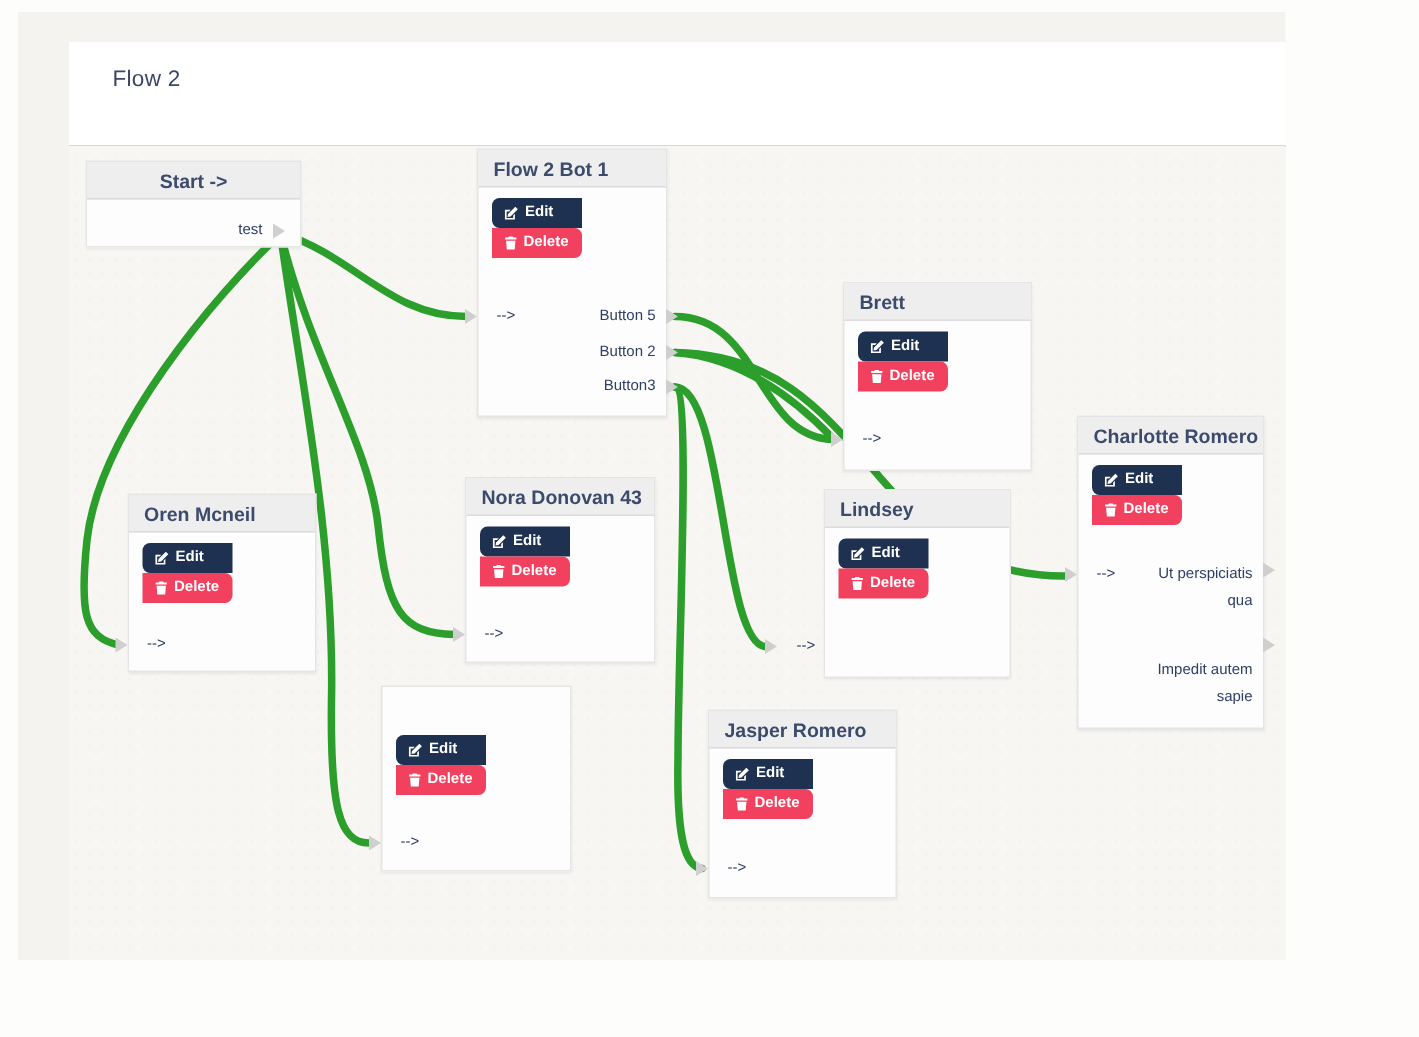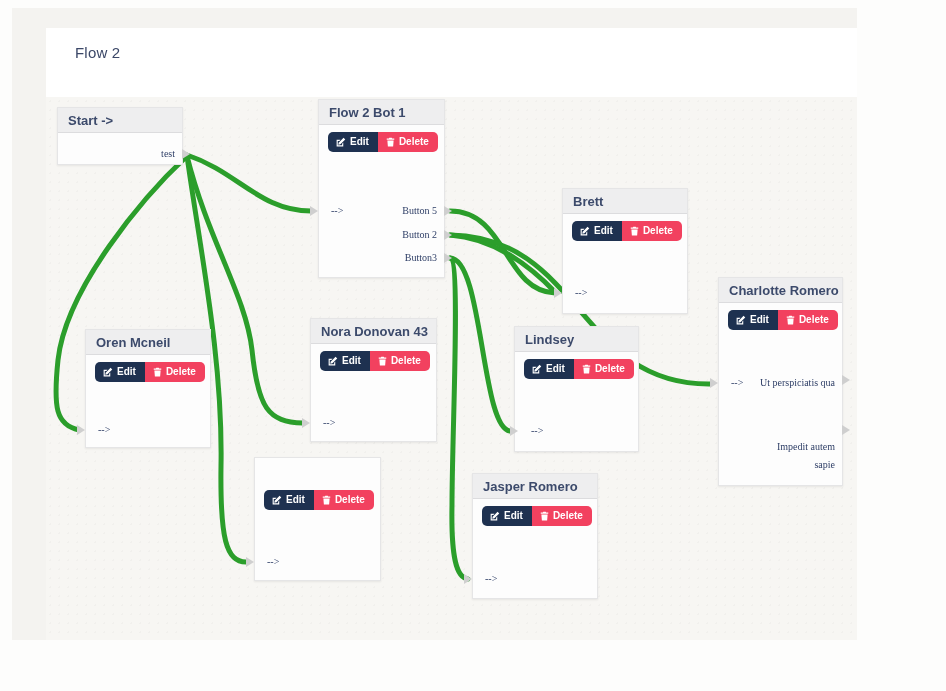--- a/index.html
+++ b/index.html
@@ -33,31 +33,31 @@
     position:absolute;z-index:2;
     background:#fdfdfd;border:1px solid #e5e5e6;
     box-shadow:0 1px 2px rgba(0,0,0,0.07);
     box-sizing:border-box;
   }
   .node-header{
     background:#eeeeef;border-bottom:1px solid #dcdcde;
     padding:5px 10px 4px 10px;font-size:13px;font-weight:700;
     color:#3c4a6b;box-sizing:border-box;white-space:nowrap;overflow:hidden;
   }
-  .btn-group{position:absolute;left:9px;display:flex;z-index:3;}
+  .btn-group{position:absolute;left:9px;display:flex;z-index:3;flex-direction:column;}
   .btn{
     display:flex;align-items:center;gap:4px;border:none;cursor:pointer;
     font-family:"Liberation Sans",sans-serif;font-size:10px;font-weight:700;
     color:#ffffff;padding:5px 9px 5px 8px;line-height:1;
   }
   .btn-edit{border-radius:5px 0 0 5px;}
   .btn-delete{border-radius:0 5px 5px 0;}
   .port-label{
     position:absolute;font-size:10px;color:#2e3e66;z-index:3;
-    line-height:18px;white-space:nowrap;font-family:Liberation Serif, serif;
+    line-height:18px;white-space:nowrap;
   }
   .port-label.out{text-align:right;}
   .port-label.wrap{white-space:normal;}
   .port-arrow{
     position:absolute;width:0;height:0;z-index:2;
     border-top:5px solid transparent;border-bottom:5px solid transparent;
     border-left:8px solid #cfcfcf;
   }
 </style>
 </head>
@@ -75,21 +75,21 @@
     <path d="M187,156 C208,240 246,296 252,350 C258,408 268,422 303,423" fill="none" stroke="#2b9e2b" stroke-width="5" stroke-linecap="round"></path>
     <path d="M187,156 C200,250 223,358 221,466 C220,538 226,562 246,562" fill="none" stroke="#2b9e2b" stroke-width="5" stroke-linecap="round"></path>
     <path d="M450,211 C507,211 504,291 555,293" fill="none" stroke="#2b9e2b" stroke-width="5" stroke-linecap="round"></path>
     <path d="M450,235 C492,238 527,263 555,292" fill="none" stroke="#2b9e2b" stroke-width="5" stroke-linecap="round"></path>
     <path d="M450,235 C582,237 578,385 710,384" fill="none" stroke="#2b9e2b" stroke-width="5" stroke-linecap="round"></path>
     <path d="M450,258 C483,258 481,428 510,431" fill="none" stroke="#2b9e2b" stroke-width="5" stroke-linecap="round"></path>
     <path d="M450,258 C461,259 452,430 452,505 C451,556 456,578 468,579" fill="none" stroke="#2b9e2b" stroke-width="5" stroke-linecap="round"></path>
   </svg>
 
 <div id="node-layer">
-    <div class="node" style="left: 57px; top: 107px; width: 126px; height: 58px;">
+    <div class="node" style="left: 57px; top: 107px; width: 144px; height: 58px; text-align: center;">
       <div class="node-header">Start -&gt;</div>
     </div>
     <span class="port-arrow" style="left: 182px; top: 149px;"></span>
     <span class="port-label out" style="right: 771px; top: 145px;">test</span>
     <div class="node" style="left: 318px; top: 99px; width: 127px; height: 179px;">
       <div class="node-header">Flow 2 Bot 1</div>
       <div class="btn-group" style="top: 32px;">
         <button class="btn btn-edit" style="background: rgb(30, 49, 80);">
           <svg width="10" height="10" viewBox="0 0 16 16">
             <path fill="#fff" d="M12.1 1.2l2.7 2.7-7.8 7.8-3.3.6.6-3.3 7.8-7.8zM1 4.5h6.2L5.4 6.3H2.8v7h7V10.7l1.8-1.8v6.1H1v-10.5z"></path>
@@ -185,21 +185,21 @@
         <button class="btn btn-delete" style="background: rgb(242, 65, 95);">
           <svg width="9" height="10" viewBox="0 0 14 16">
             <path fill="#fff" d="M5 1h4l.6 1.2H13v2H1v-2h3.4L5 1zM2 5.5h10L11.2 15H2.8L2 5.5z"></path>
           </svg>
           <span>Delete</span>
         </button>
       </div>
     </div>
     <span class="port-arrow" style="left: 302px; top: 418px;"></span>
     <span class="port-label" style="left: 323px; top: 414px;">--&gt;</span>
-    <div class="node" style="left: 514px; top: 326px; width: 125px; height: 126px;">
+    <div class="node" style="left: 549px; top: 326px; width: 125px; height: 126px;">
       <div class="node-header">Lindsey</div>
       <div class="btn-group" style="top: 32px;">
         <button class="btn btn-edit" style="background: rgb(30, 49, 80);">
           <svg width="10" height="10" viewBox="0 0 16 16">
             <path fill="#fff" d="M12.1 1.2l2.7 2.7-7.8 7.8-3.3.6.6-3.3 7.8-7.8zM1 4.5h6.2L5.4 6.3H2.8v7h7V10.7l1.8-1.8v6.1H1v-10.5z"></path>
           </svg>
           <span>Edit</span>
         </button>
         <button class="btn btn-delete" style="background: rgb(242, 65, 95);">
           <svg width="9" height="10" viewBox="0 0 14 16">

